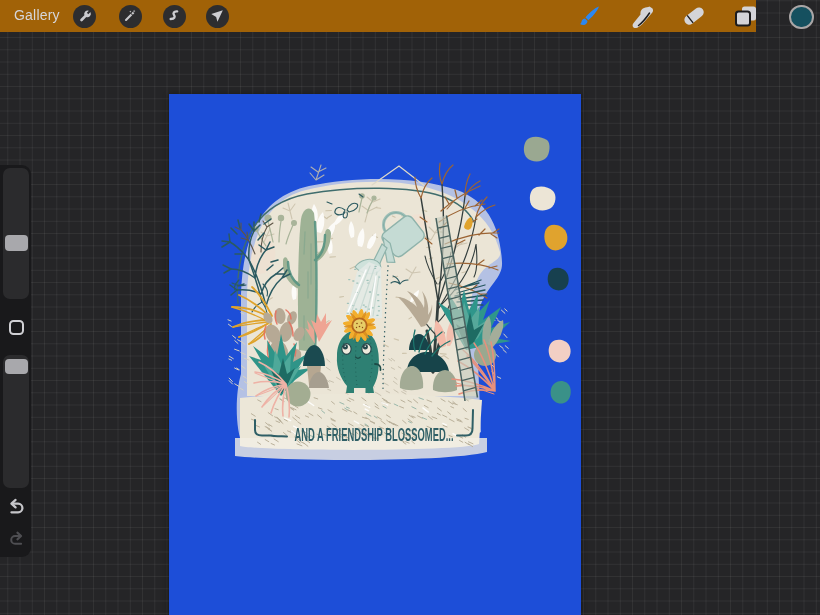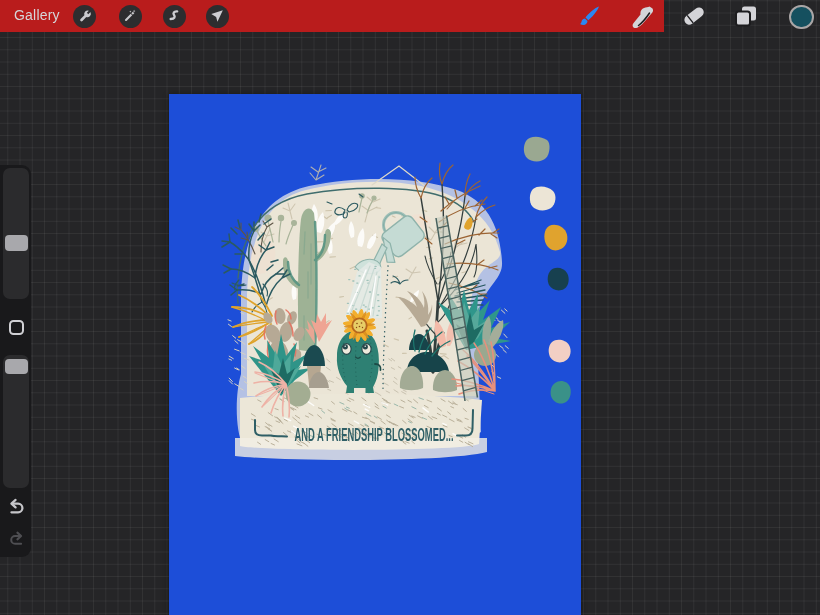--- a/index.html
+++ b/index.html
@@ -8,22 +8,22 @@
     font-family:"Liberation Sans", sans-serif;
     background-color:#252527;
     background-image:
       linear-gradient(rgba(255,255,255,0.058) 1px, transparent 1px),
       linear-gradient(90deg, rgba(255,255,255,0.058) 1px, transparent 1px);
     background-size:12.26px 12.26px;
     background-position:7.3px 0.3px;
     position:relative;
   }
   .toolbar {
-    position:absolute; left:0; top:0; width:664px; height:32px;
-    background:#b91c1c; z-index:5;
+    position:absolute; left:0; top:0; width:756px; height:32px;
+    background:#a16207; z-index:5;
   }
   .gallery {
     position:absolute; left:14px; top:7px;
     color:#d6d6da; font-size:14px; letter-spacing:0.2px;
   }
   .tbtn {
     position:absolute; top:4.5px; width:23px; height:23px;
     border-radius:50%; background:#2d2d2f;
     display:flex; align-items:center; justify-content:center;
   }

